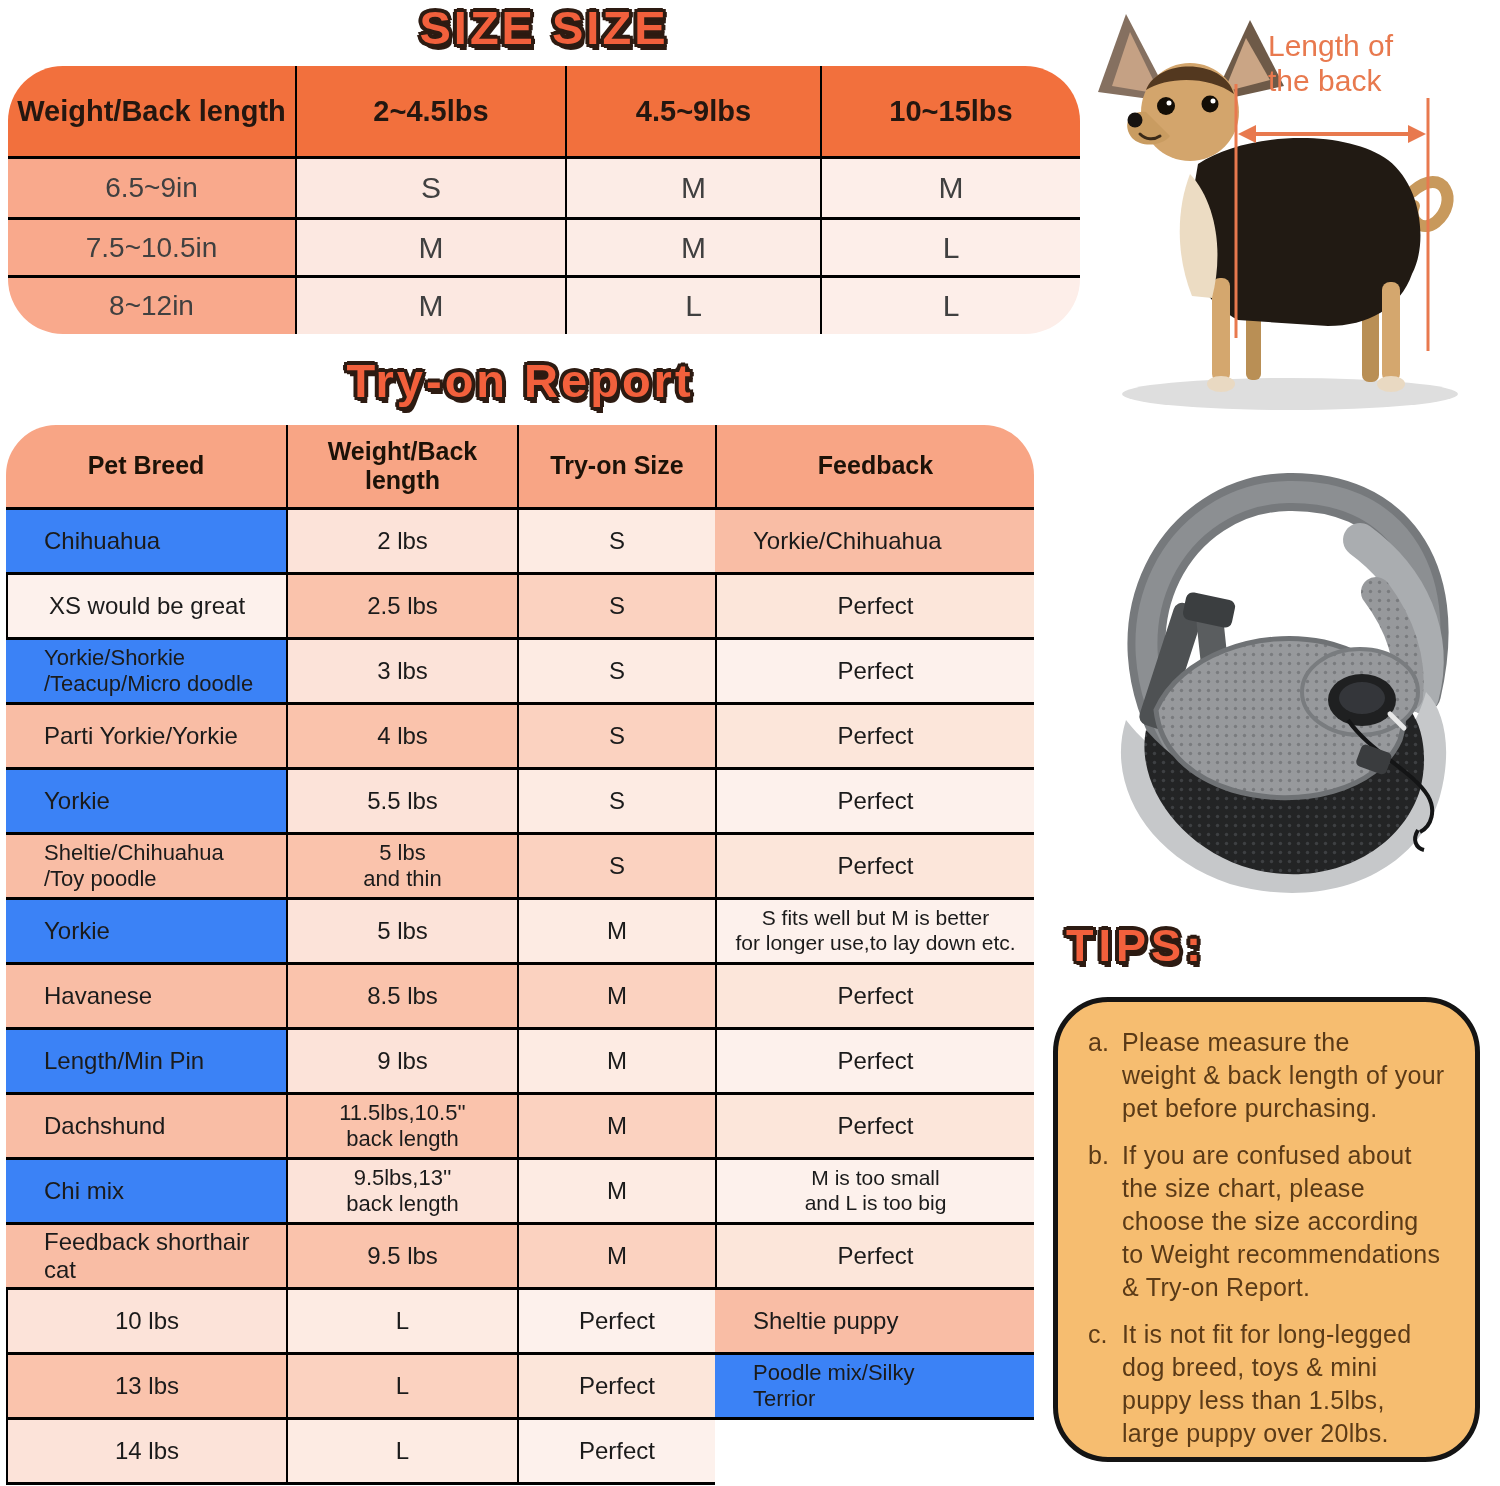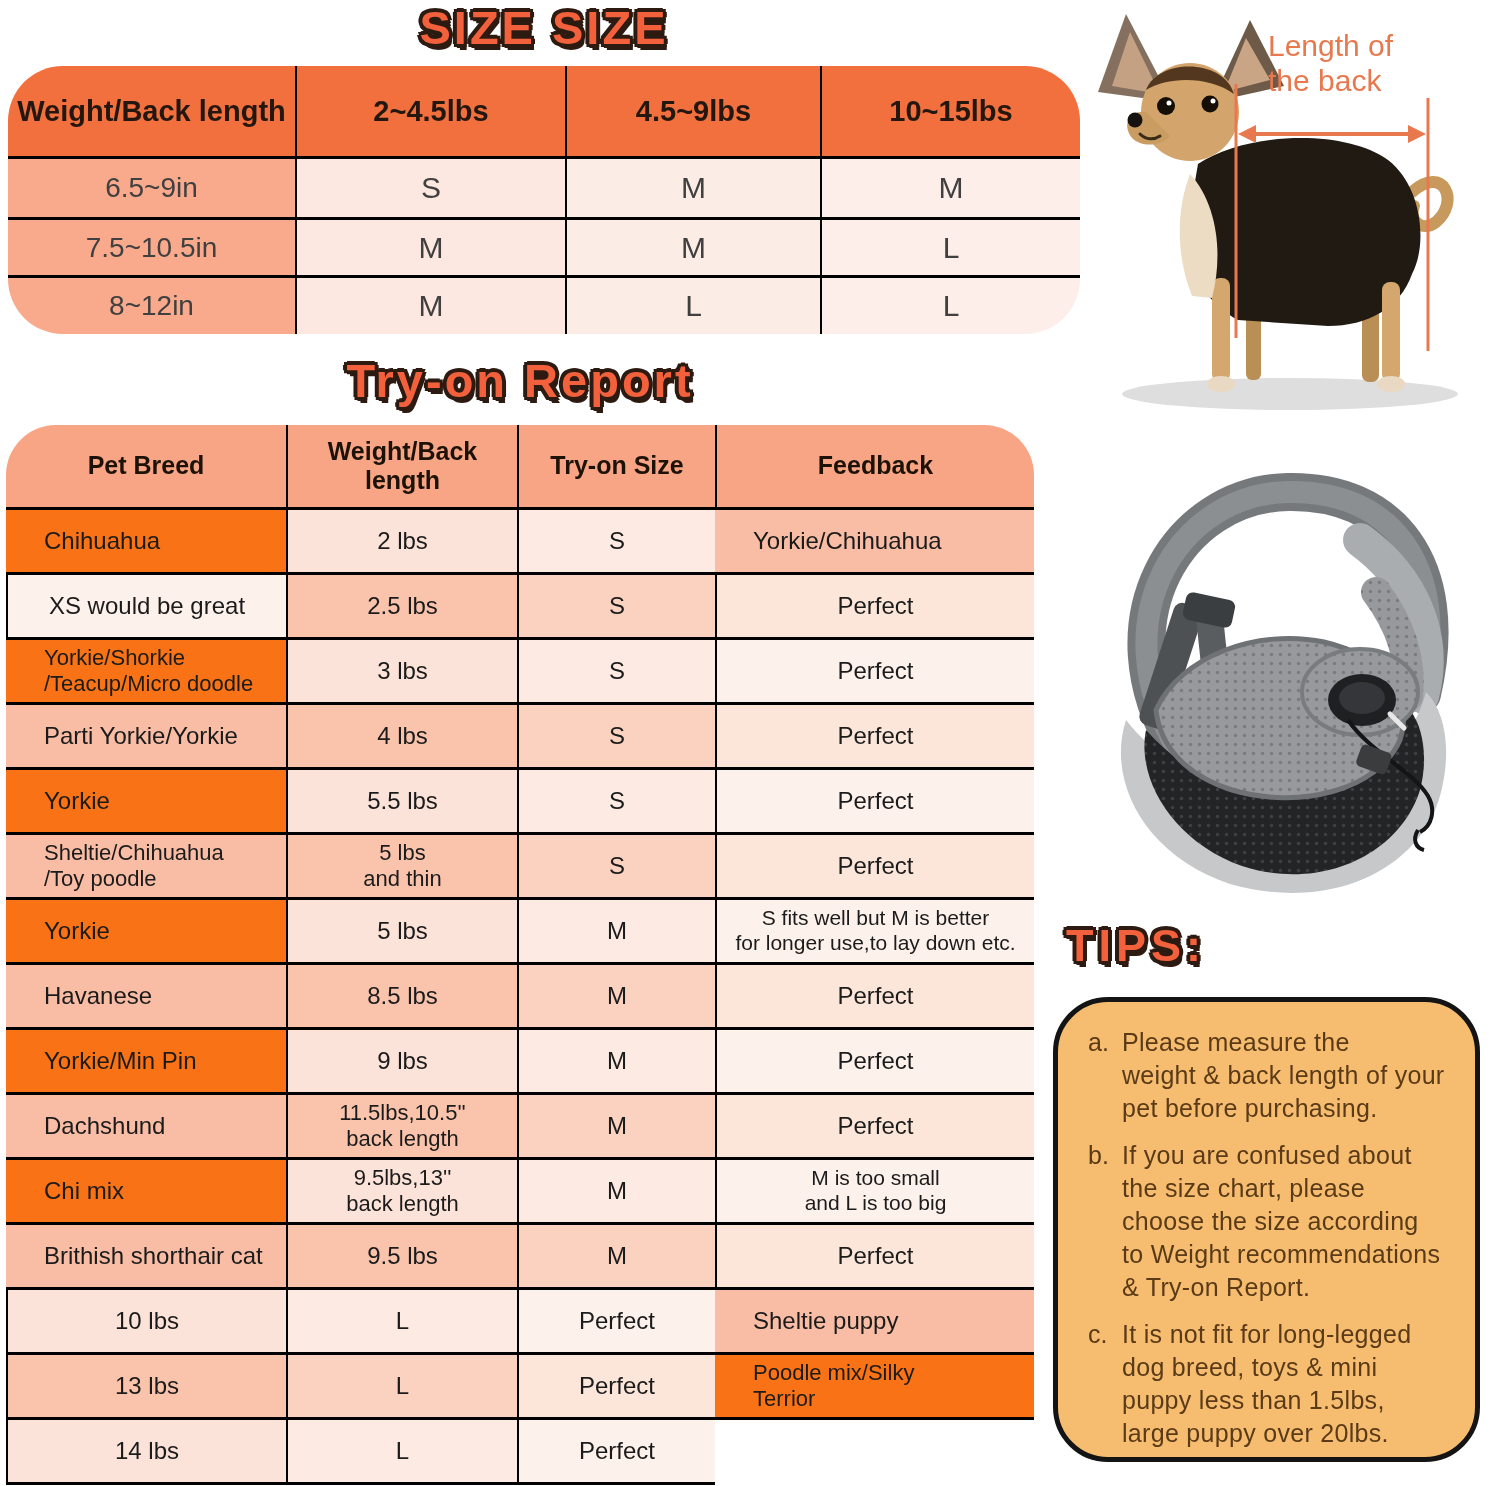--- a/index.html
+++ b/index.html
@@ -32,21 +32,21 @@
   
   .tr-table{position:absolute;left:6px;top:425px;width:1028px;border-radius:50px 50px 0 0;
     overflow:hidden;display:grid;grid-template-columns:280px 231px 198px 319px;
     grid-template-rows:85px repeat(15,65px);}
   .tr-cell{display:flex;align-items:center;justify-content:center;text-align:center;font-size:24px;
     color:#1b1b1b;border-bottom:3px solid #000;white-space:pre-line;line-height:1.18;}
   .tr-head{background:#f8a585;font-weight:bold;font-size:25px;color:#1c1208;}
   .tr-cell.bleft{justify-content:flex-start;text-align:left;padding-left:38px;}
   .tr-cell.two{font-size:22px;}
   .tr-cell.c4.two{font-size:21px;}
-  .tr-cell.light.c1{background:#f97316;}
+  .tr-cell.light.c1{background:#3b82f6;}
   .tr-cell.light.c2{background:#fce3d9;}
   .tr-cell.light.c3{background:#fdebe3;}
   .tr-cell.light.c4{background:#fdf1ec;}
   .tr-cell.dark.c1{background:#f9bda5;}
   .tr-cell.dark.c2{background:#fac3ac;}
   .tr-cell.dark.c3{background:#fbd2c0;}
   .tr-cell.dark.c4{background:#fce6da;}
 
   
   .dog-box{position:absolute;left:1040px;top:6px;width:460px;height:408px;}
@@ -126,36 +126,36 @@
       <div class="tr-cell c4 dark vline">Perfect</div>
       <div class="tr-cell c1 light bleft">Yorkie</div>
       <div class="tr-cell c2 light vline">5 lbs</div>
       <div class="tr-cell c3 light vline">M</div>
       <div class="tr-cell c4 light vline two">S fits well but M is better
 for longer use,to lay down etc.</div>
       <div class="tr-cell c1 dark bleft">Havanese</div>
       <div class="tr-cell c2 dark vline">8.5 lbs</div>
       <div class="tr-cell c3 dark vline">M</div>
       <div class="tr-cell c4 dark vline">Perfect</div>
-      <div class="tr-cell c1 light bleft">Yorkie/Min Pin</div>
+      <div class="tr-cell c1 light bleft">Length/Min Pin</div>
       <div class="tr-cell c2 light vline">9 lbs</div>
       <div class="tr-cell c3 light vline">M</div>
       <div class="tr-cell c4 light vline">Perfect</div>
       <div class="tr-cell c1 dark bleft">Dachshund</div>
       <div class="tr-cell c2 dark vline two">11.5lbs,10.5''
 back length</div>
       <div class="tr-cell c3 dark vline">M</div>
       <div class="tr-cell c4 dark vline">Perfect</div>
       <div class="tr-cell c1 light bleft">Chi mix</div>
       <div class="tr-cell c2 light vline two">9.5lbs,13''
 back length</div>
       <div class="tr-cell c3 light vline">M</div>
       <div class="tr-cell c4 light vline two">M is too small
 and L is too big</div>
-      <div class="tr-cell c1 dark bleft">Brithish shorthair cat</div>
+      <div class="tr-cell c1 dark bleft">Feedback shorthair cat</div>
       <div class="tr-cell c2 dark vline">9.5 lbs</div>
       <div class="tr-cell c3 dark vline">M</div>
       <div class="tr-cell c4 dark vline">Perfect</div>
       <div class="tr-cell c2 light vline">10 lbs</div>
       <div class="tr-cell c3 light vline">L</div>
       <div class="tr-cell c4 light vline">Perfect</div>
       <div class="tr-cell c1 dark bleft">Sheltie puppy</div>
       <div class="tr-cell c2 dark vline">13 lbs</div>
       <div class="tr-cell c3 dark vline">L</div>
       <div class="tr-cell c4 dark vline">Perfect</div>

